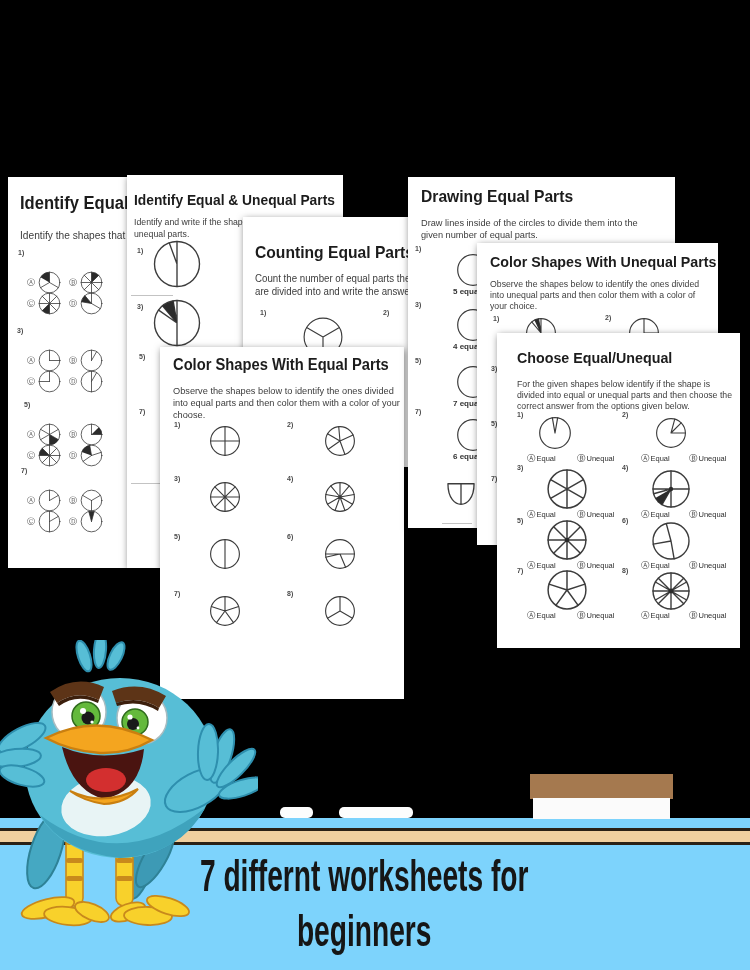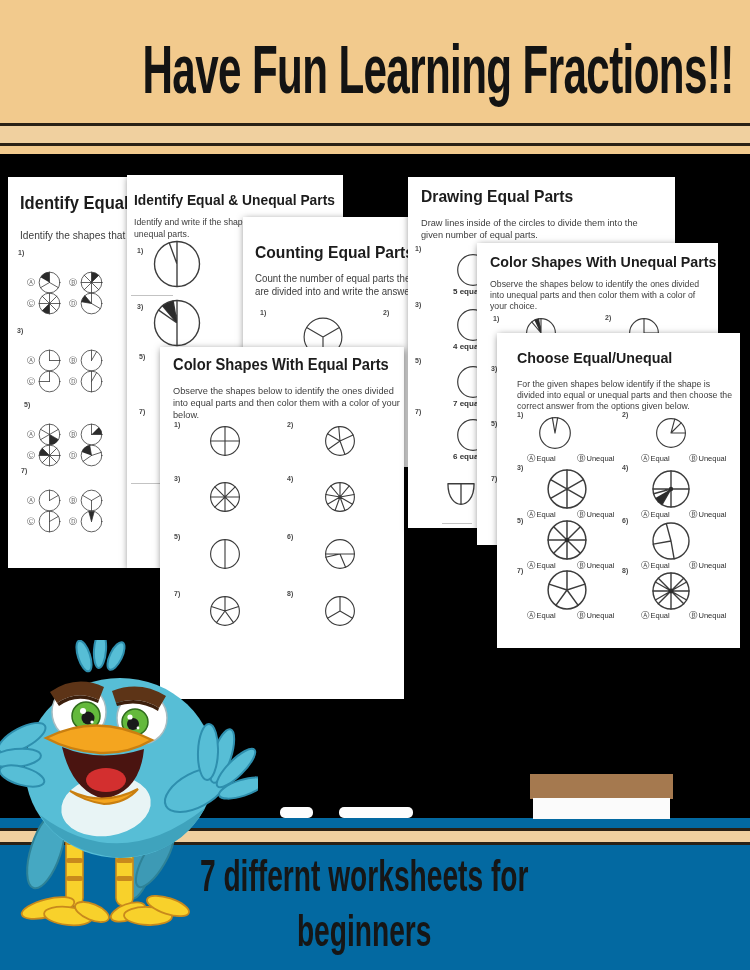--- a/index.html
+++ b/index.html
@@ -9,21 +9,21 @@
 
   
   .banner-top { position:absolute; left:0; top:0; width:750px; height:154px; background:#f2ca8d; z-index:40; }
   .banner-top .l1 { position:absolute; left:0; top:123px; width:100%; height:3px; background:#2a2115; }
   .banner-top .s1 { position:absolute; left:0; top:126px; width:100%; height:17px; background:#f0d09f; }
   .banner-top .l2 { position:absolute; left:0; top:143px; width:100%; height:3px; background:#2a2115; }
   .banner-top .s2 { position:absolute; left:0; top:146px; width:100%; height:8px; background:#f2ca8d; }
   .title-main { position:absolute; left:0; top:30px; width:750px; text-align:center;
                 font-size:68px; font-weight:800; color:#131313; letter-spacing:-1px;
                 transform:scaleX(.62); transform-origin:center; white-space:nowrap; }
-  .banner-bottom { position:absolute; left:0; top:818px; width:750px; height:152px; background:#0369a1; z-index:8; }
+  .banner-bottom { position:absolute; left:0; top:818px; width:750px; height:152px; background:#7dd3fc; z-index:8; }
   .banner-bottom .l1 { position:absolute; left:0; top:10px; width:100%; height:3px; background:#2a2115; }
   .banner-bottom .s1 { position:absolute; left:0; top:13px; width:100%; height:11px; background:#f0d09f; }
   .banner-bottom .l2 { position:absolute; left:0; top:24px; width:100%; height:3px; background:#2a2115; }
   .sub-line { position:absolute; width:750px; text-align:center; font-weight:700; color:#161616;
               font-size:44px; transform:scaleX(.64); transform-origin:46% 50%; white-space:nowrap; }
 
   
   .chalk { position:absolute; background:#fdfdfd; border-radius:5px; height:11px; z-index:9; }
   .eraser-top { position:absolute; left:530px; top:774px; width:143px; height:25px; background:#a5794f; z-index:9; }
   .eraser-base { position:absolute; left:533px; top:798px; width:137px; height:21px; background:#fbfbfb; z-index:9; }
@@ -187,21 +187,21 @@
         <circle class="pie" r="18"></circle>
         <path class="pie" d="M0 0V18M0 0L-15.6 -9M0 0L15.6 -9"></path>
       </svg>
     <span class="n" style="left:140px;top:92px;">2)</span>
   </div>
 
   <div class="sheet" style="left:160px;top:347px;width:244px;height:352px;z-index:5;">
     <div class="wtitle" style="left:13px;top:9px;font-size:16px;">Color Shapes With Equal Parts</div>
     <div class="wsub" style="left:13px;top:38px;font-size:9.5px;">Observe the shapes below to identify the ones divided</div>
     <div class="wsub" style="left:13px;top:50px;font-size:9.5px;">into equal parts and then color them with a color of your</div>
-    <div class="wsub" style="left:13px;top:62px;font-size:9.5px;">below.</div>
+    <div class="wsub" style="left:13px;top:62px;font-size:9.5px;">choose.</div>
 
     <span class="n" style="left:14px;top:74px;">1)</span>
     <svg class="c" style="left:49px;top:78px;" width="32" height="32" viewBox="-20 -20 40 40">
         <circle class="pie" r="18"></circle>
         <path class="pie" d="M-18 0H18M0 -18V18"></path>
       </svg>
     <span class="n" style="left:127px;top:74px;">2)</span>
     <svg class="c" style="left:164px;top:78px;" width="32" height="32" viewBox="-20 -20 40 40">
         <circle class="pie" r="18"></circle>
         <path class="pie" d="M0 0L16.3 -7.6M0 0L-1.6 -17.9M0 0L-15.6 -9M0 0L-14.7 10.3M0 0L6.2 16.9"></path>
@@ -368,27 +368,20 @@
     <span class="opt" style="left:80px;top:277px;"><i class="ob">Ⓑ</i><b>Unequal</b></span>
     <span class="opt" style="left:144px;top:277px;"><i class="ob">Ⓐ</i><b>Equal</b></span>
     <span class="opt" style="left:192px;top:277px;"><i class="ob">Ⓑ</i><b>Unequal</b></span>
   </div>
 
   <div class="chalk" style="left:280px;top:807px;width:33px;"></div>
   <div class="chalk" style="left:339px;top:807px;width:74px;"></div>
   <div class="eraser-top"></div>
   <div class="eraser-base"></div>
 
-  <div class="banner-top">
-    <div class="title-main">Have Fun Learning Fractions!!</div>
-    <div class="l1"></div>
-    <div class="s1"></div>
-    <div class="l2"></div>
-    <div class="s2"></div>
-  </div>
 
   <div class="banner-bottom">
     <div class="l1"></div>
     <div class="s1"></div>
     <div class="l2"></div>
     <div class="sub-line" style="top:33px;">7 differnt worksheets for</div>
     <div class="sub-line" style="top:88px;">beginners</div>
   </div>
 
   <svg class="bird" viewBox="0 0 258 330">

